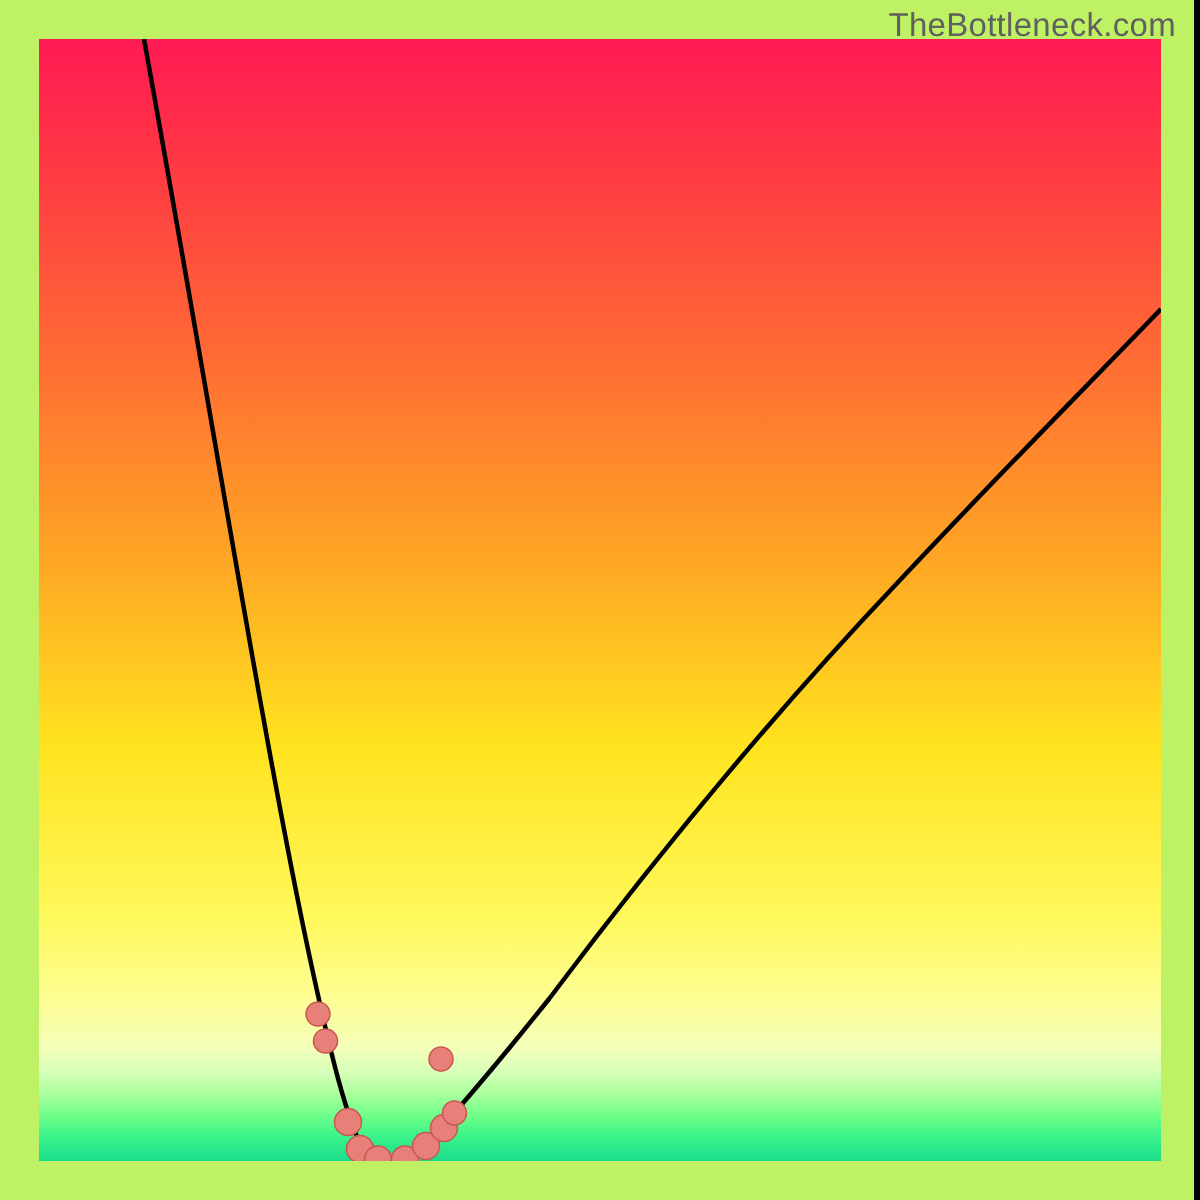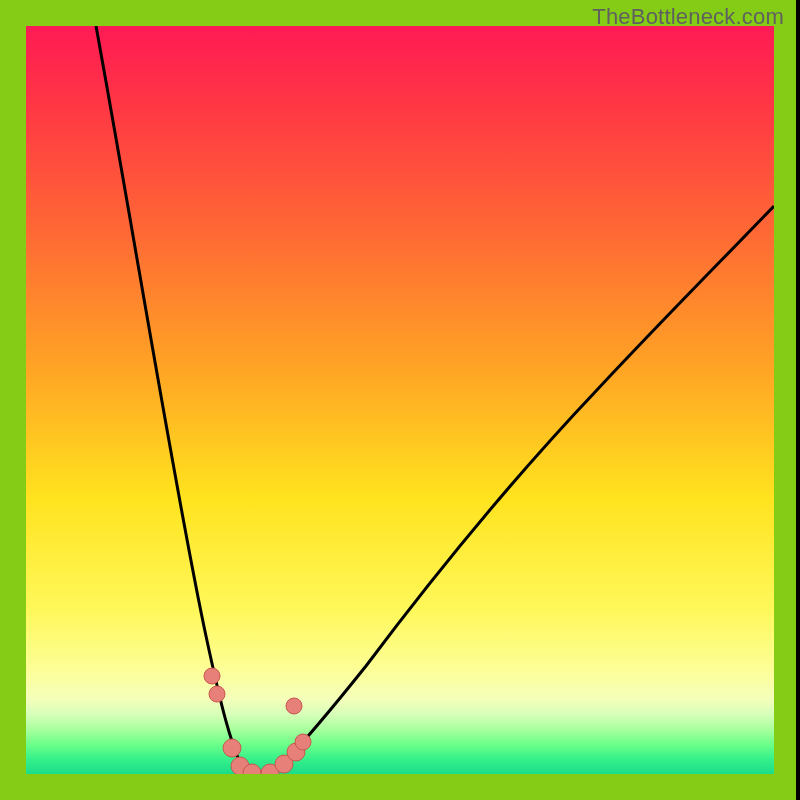--- a/index.html
+++ b/index.html
@@ -10,21 +10,21 @@
     overflow: hidden;
     background: #000;
     font-family: Arial, Helvetica, sans-serif;
   }
   .frame {
     position: absolute;
     left: 0;
     top: 0;
     width: 796px;
     height: 800px;
-    background: #84cc16;
+    background: #bef264;
   }
   .plot {
     position: absolute;
     left: 26px;
     top: 26px;
     width: 748px;
     height: 748px;
     background: linear-gradient(
       to bottom,
       #ff1a54 0%,

